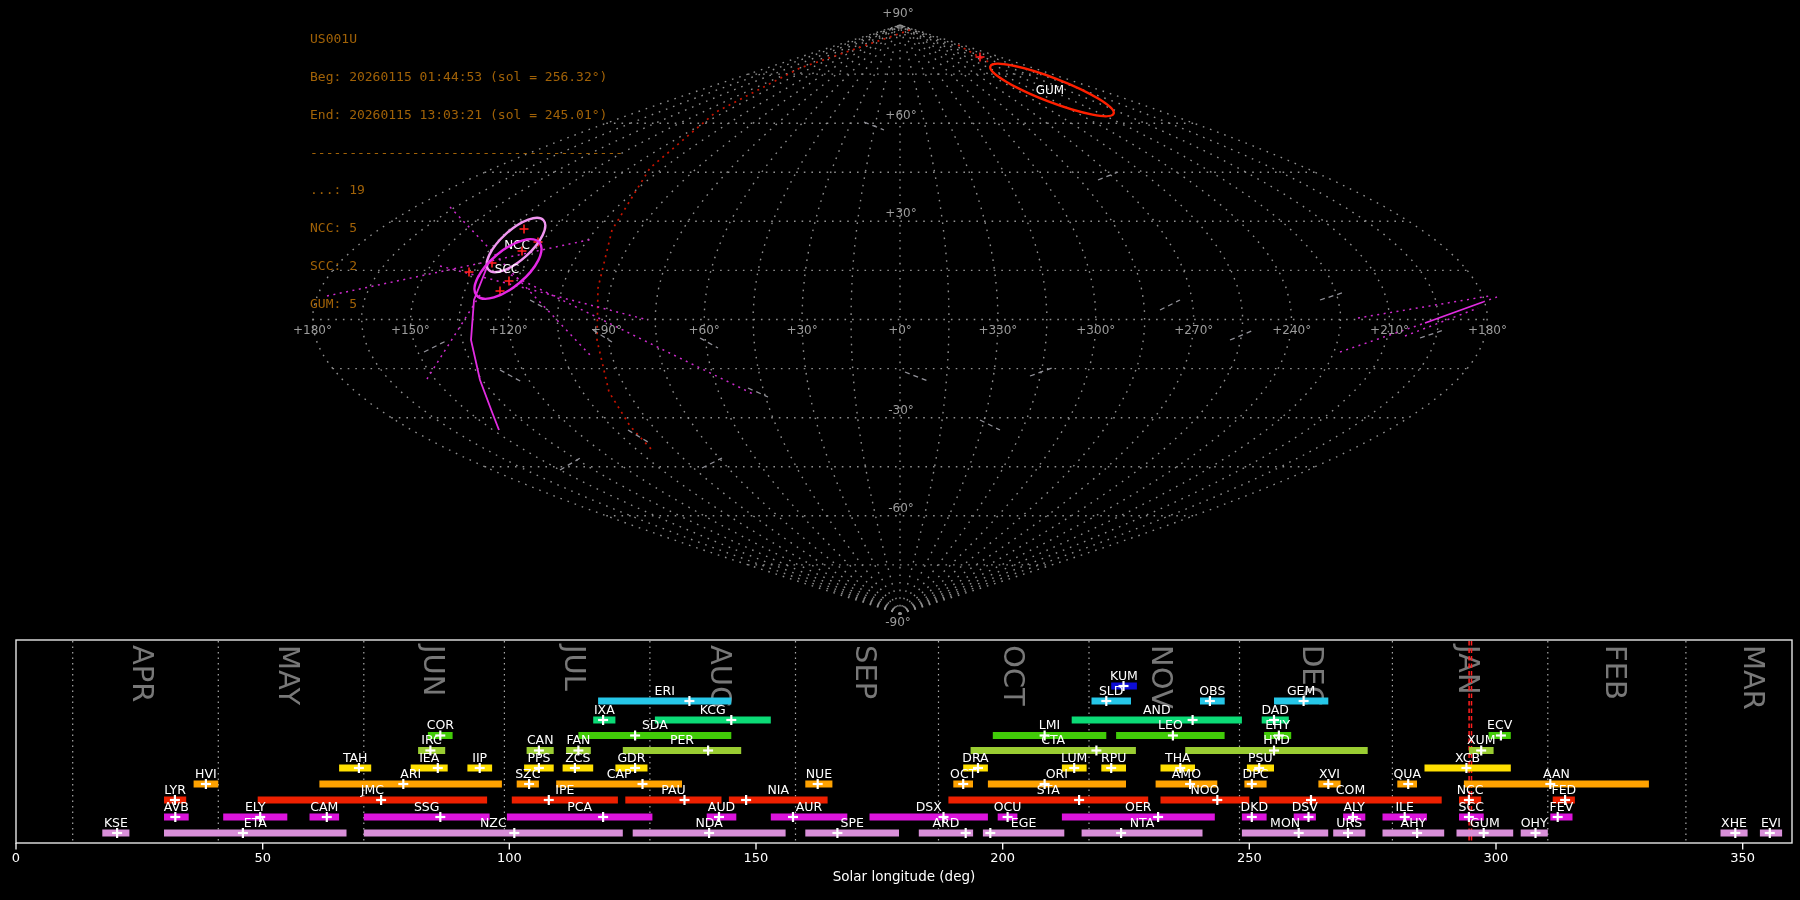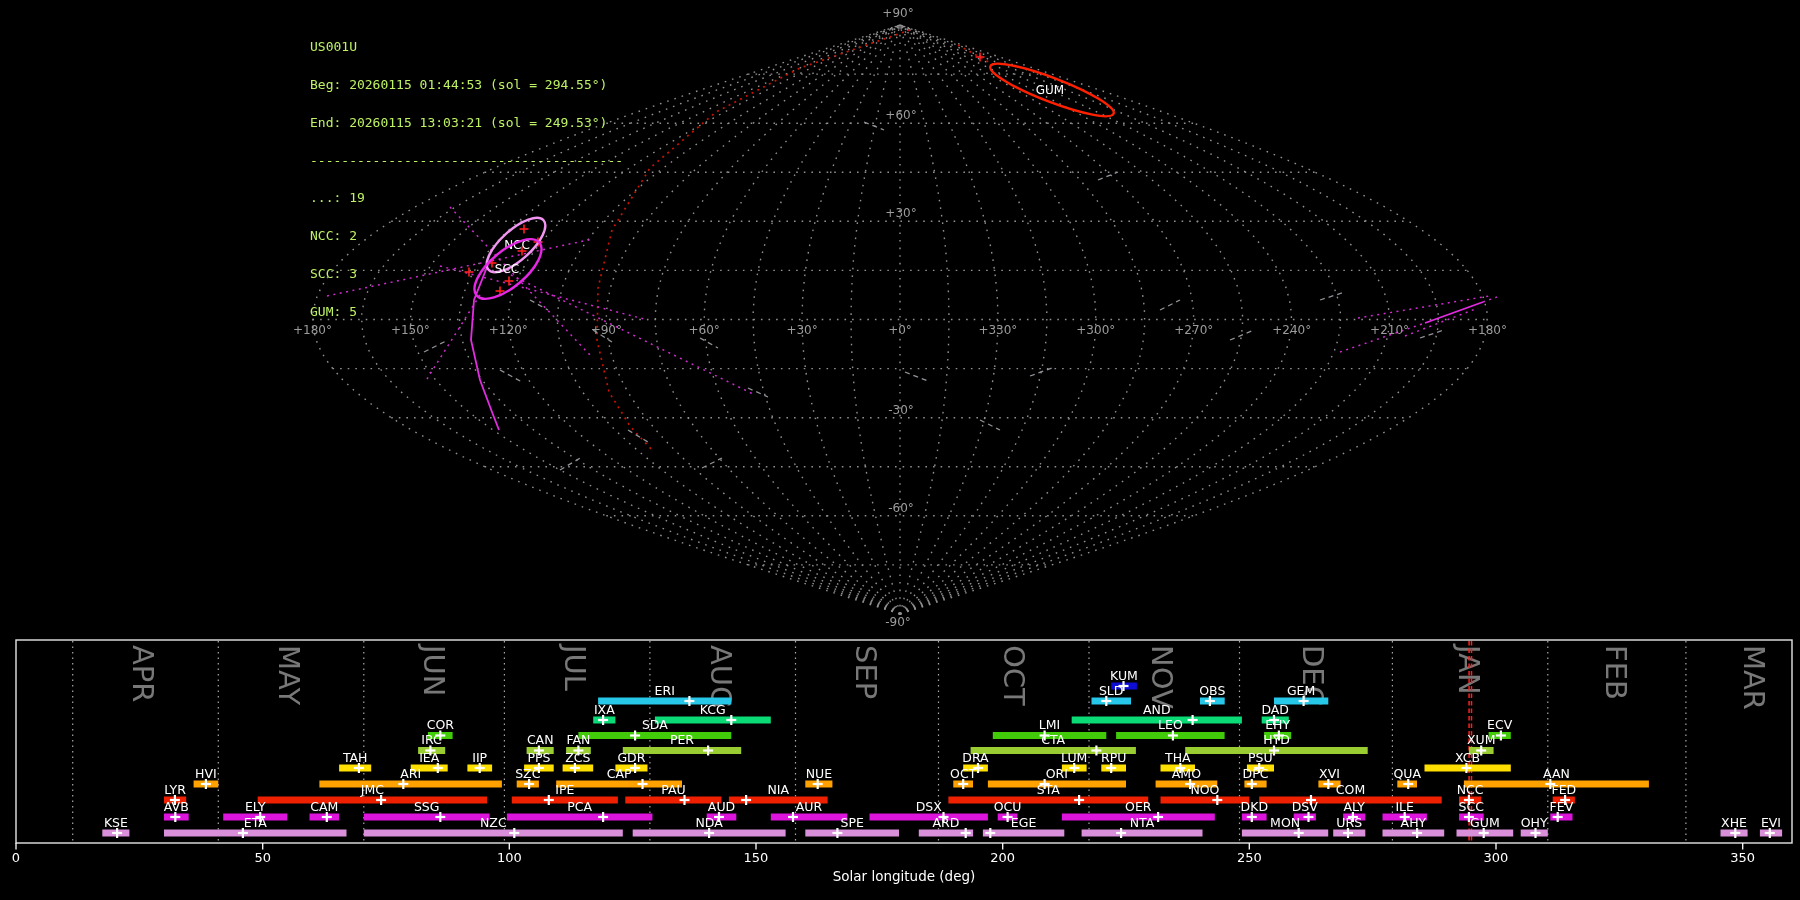--- a/index.html
+++ b/index.html
@@ -1,19 +1,19 @@
 <!DOCTYPE html>
 <html><head>
 <meta charset="utf-8">
 <style>
   html,body{margin:0;padding:0;background:#000;}
   body{width:1800px;height:900px;position:relative;overflow:hidden;
        font-family:"DejaVu Sans",sans-serif;}
   #scene{position:absolute;left:0;top:0;}
-  #header{position:absolute;left:310px;top:16px;color:#bef264;
+  #header{position:absolute;left:310px;top:8px;color:#a16207;
           font:13px/12.6px "DejaVu Sans Mono",monospace;white-space:pre;}
   .grid{fill:none;stroke:#909090;stroke-width:1.4;stroke-dasharray:1.6 6;}
   .maplab{fill:#9c9c9c;font:12px "DejaVu Sans",sans-serif;text-anchor:middle;}
   .redDots{fill:none;stroke:#c81400;stroke-width:1.7;stroke-dasharray:2 4.5;}
   .mgDot{fill:none;stroke:#cf2bcf;stroke-width:1.5;stroke-dasharray:2 4.5;}
   .mgSolid{fill:none;stroke:#e22ce2;stroke-width:1.8;}
   .spor{stroke:#93939b;stroke-width:1.3;stroke-dasharray:5 4;}
   .cross{stroke:#ff2020;stroke-width:1.6;}
   .radlab{fill:#fff;font:12px "DejaVu Sans",sans-serif;text-anchor:middle;}
   .mon{fill:#787878;font:29px "DejaVu Sans",sans-serif;}
@@ -543,20 +543,20 @@
       <line x1="1496.0" y1="843" x2="1496.0" y2="849.5" class="tick"></line>
       <text x="1496.0" y="862" class="ticklab">300</text>
       <line x1="1742.7" y1="843" x2="1742.7" y2="849.5" class="tick"></line>
       <text x="1742.7" y="862" class="ticklab">350</text>
       <text x="904.0" y="881" class="xtitle">Solar longitude (deg)</text>
     </g>
   </svg>
 
 <div id="header">
   <div>US001U</div>
-  <div>Beg: 20260115 01:44:53 (sol = 294.55°)</div>
-  <div>End: 20260115 13:03:21 (sol = 249.53°)</div>
+  <div>Beg: 20260115 01:44:53 (sol = 256.32°)</div>
+  <div>End: 20260115 13:03:21 (sol = 245.01°)</div>
   <div>----------------------------------------</div>
   <div>...: 19</div>
-  <div>NCC: 2</div>
-  <div>SCC: 3</div>
+  <div>NCC: 5</div>
+  <div>SCC: 2</div>
   <div>GUM: 5</div>
 </div>
 
 </body></html>

